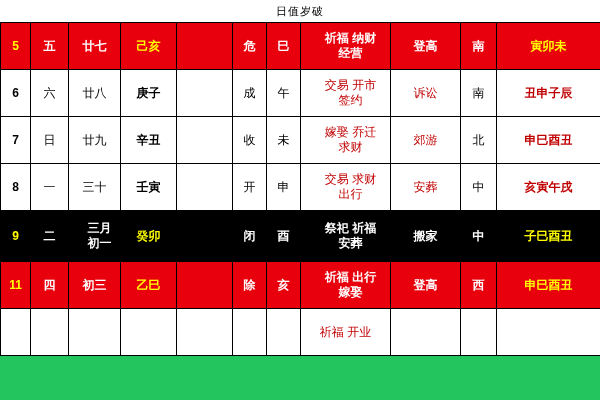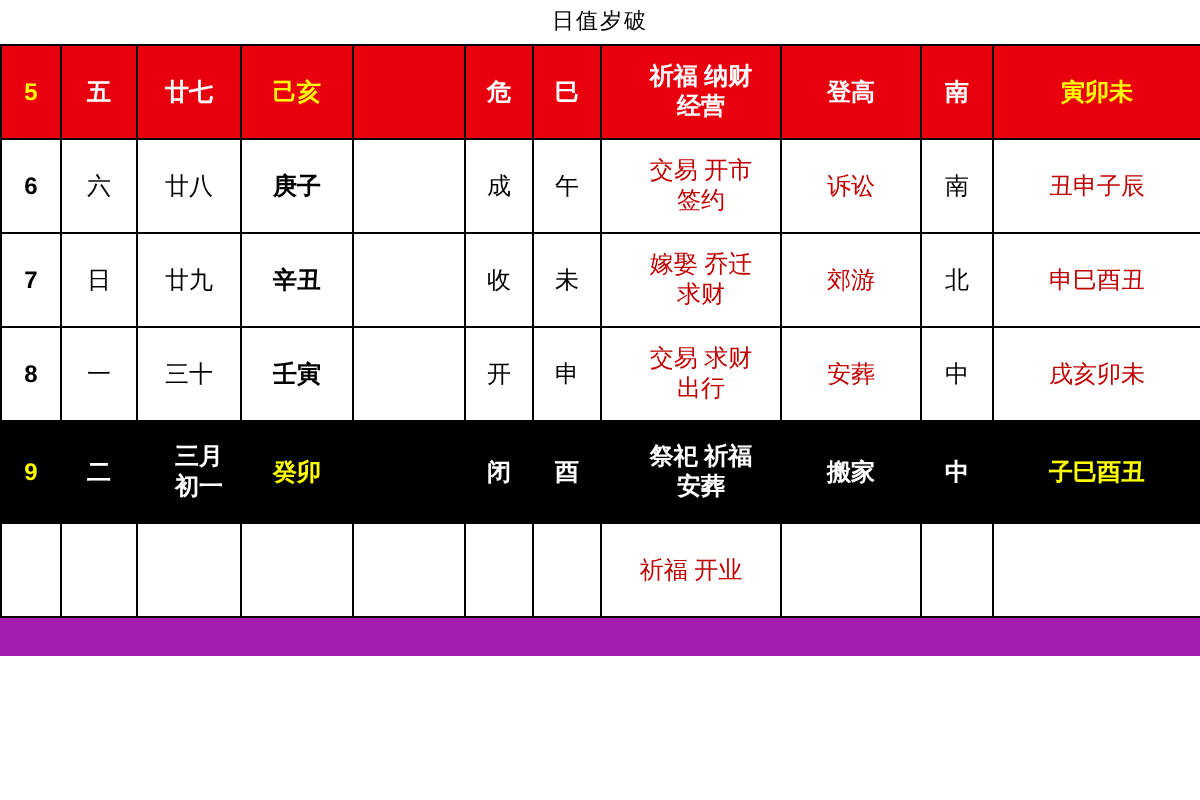--- a/index.html
+++ b/index.html
@@ -9,22 +9,22 @@
   }
   body {
     width: 600px;
     height: 400px;
     font-family: "Liberation Sans", sans-serif;
     overflow: hidden;
   }
   #sheet {
     position: relative;
     width: 600px;
-    height: 328px;
-    background: #a21caf;
+    height: 400px;
+    background: #22c55e;
   }
   .banner {
     position: absolute;
     left: 0;
     top: 0;
     width: 600px;
     height: 22px;
     background: #ffffff;
     color: #000000;
     font-size: 11px;
@@ -89,21 +89,21 @@
   }
   tr.plain td.act,
   tr.plain td.rec {
     color: #c00000;
   }
   tr.plain td.dir {
     color: #000000;
   }
   tr.plain td.clash {
     color: #c00000;
-    font-weight: normal;
+    font-weight: bold;
   }
   .stack { display: block; margin-left: 10px; }
   .stack span { display: block; }
   .row-h-tall td { height: 46px; }
   .row-h td { height: 42px; }
 </style>
 </head>
 <body>
 
 <div id="sheet">
@@ -188,21 +188,21 @@
           <td class="god">开</td>
           <td class="br">申</td>
           <td class="act">
             <span class="stack">
               <span>交易 求财</span>
               <span>出行</span>
             </span>
           </td>
           <td class="rec">安葬</td>
           <td class="dir">中</td>
-          <td class="clash">戌亥卯未</td>
+          <td class="clash">亥寅午戌</td>
         </tr>
         <tr class="black row-h-tall">
           <td class="num emph">9</td>
           <td class="wd">二</td>
           <td class="lunar">
             <span class="stack">
               <span>三月</span>
               <span>初一</span>
             </span>
           </td>
@@ -212,20 +212,38 @@
           <td class="br">酉</td>
           <td class="act">
             <span class="stack">
               <span>祭祀 祈福</span>
               <span>安葬</span>
             </span>
           </td>
           <td class="rec">搬家</td>
           <td class="dir">中</td>
           <td class="clash emph">子巳酉丑</td>
+        </tr>
+        <tr class="red row-h">
+          <td class="num emph">11</td>
+          <td class="wd">四</td>
+          <td class="lunar">初三</td>
+          <td class="gz emph">乙巳</td>
+          <td class="note"></td>
+          <td class="god">除</td>
+          <td class="br">亥</td>
+          <td class="act">
+            <span class="stack">
+              <span>祈福 出行</span>
+              <span>嫁娶</span>
+            </span>
+          </td>
+          <td class="rec">登高</td>
+          <td class="dir">西</td>
+          <td class="clash emph">申巳酉丑</td>
         </tr>
         <tr class="plain row-h">
           <td class="num"></td>
           <td class="wd"></td>
           <td class="lunar"></td>
           <td class="gz"></td>
           <td class="note"></td>
           <td class="god"></td>
           <td class="br"></td>
           <td class="act">祈福 开业</td>

